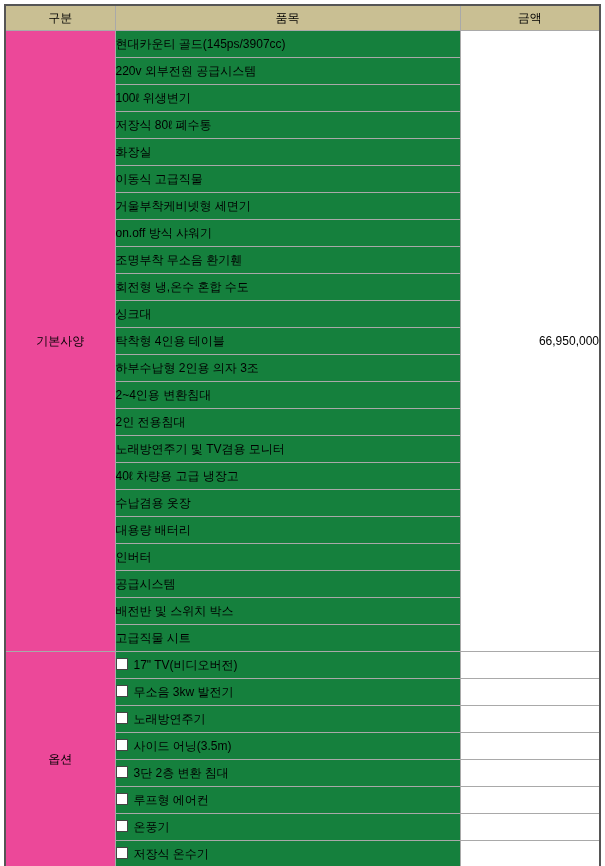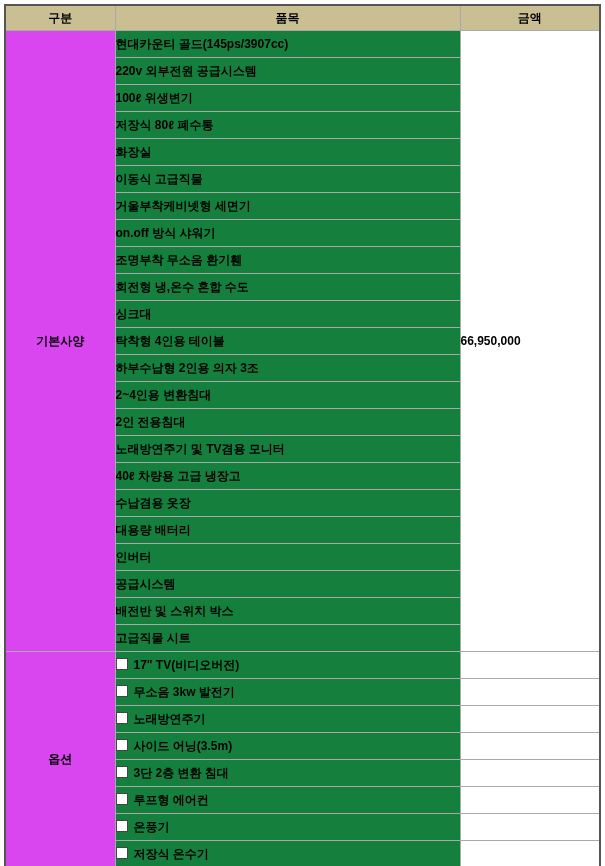--- a/index.html
+++ b/index.html
@@ -23,21 +23,21 @@
   }
   table.spec {
     border-collapse: collapse;
     width: 597px;
     table-layout: fixed;
     border: 2px solid #555555;
   }
   table.spec td, table.spec th {
     border: 1px solid #a9a9a9;
     font-size: 12px;
-    font-weight: bold;
+    font-weight: normal;
     padding: 0;
     vertical-align: middle;
   }
   
   col.c-gubun { width: 110px; }
   col.c-item  { width: 345px; }
   col.c-amt   { width: 140px; }
 
   thead th {
     background: #c9bf93;
@@ -45,33 +45,33 @@
     text-align: center;
     font-weight: bold;
     font-size: 13px;
     color: #000000;
     border: 1px solid #8d8565;
   }
   td.gubun {
     text-align: center;
     vertical-align: middle;
     font-size: 13px;
-    background: #d946ef;
+    background: #ec4899;
   }
   td.item {
     height: 26px;
     padding-left: 6px;
     text-align: left;
     font-size: 12.5px;
     background: #15803d;
     white-space: nowrap;
     overflow: hidden;
   }
   td.amount {
-    text-align: left;
+    text-align: right;
     padding-right: 8px;
     vertical-align: middle;
     font-size: 13px;
     background: #ffffff;
   }
   td.blank {
     height: 26px;
     background: #ffffff;
   }
   

